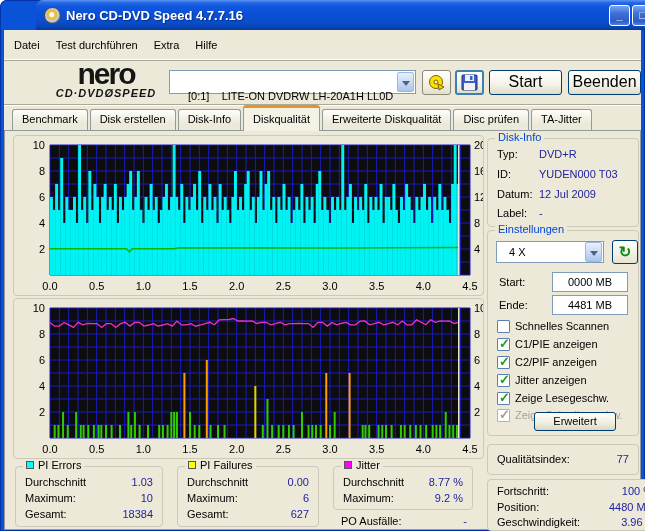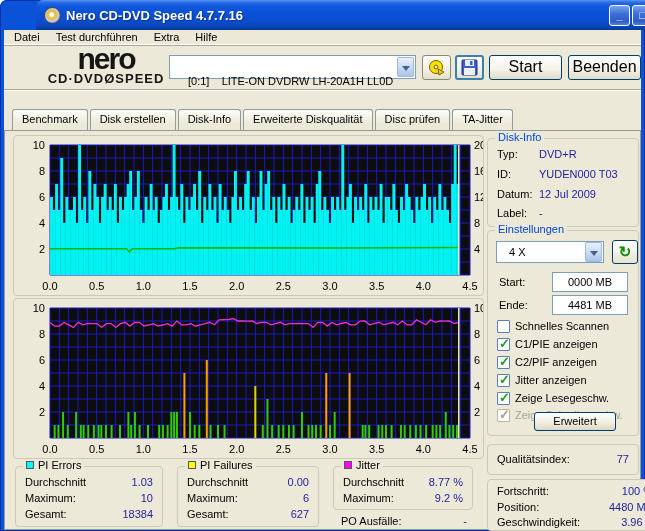--- a/index.html
+++ b/index.html
@@ -20,28 +20,28 @@
   .title-text { color:#fff; font-weight:bold; font-size:13px; text-shadow:1px 1px 1px #0A3080; flex:1; }
   .tb-btns { display:flex; gap:2px; }
   .tb-btn { width:21px; height:21px; border-radius:3px; border:1px solid #fff;
     color:#fff; font-size:11px; font-weight:bold; text-align:center; line-height:19px;
     background:linear-gradient(180deg,#7AA4F2 0%,#3E6FD8 40%,#2E5CC8 80%,#4E7FE0 100%); }
   .tb-btn.close { background:linear-gradient(180deg,#F2A08A 0%,#E05A38 35%,#C83A18 75%,#D8602F 100%); }
 
   
   .client { position:absolute; left:4px; top:30px; width:637px; height:497px; background:#ECE9D8; }
 
-  .menubar { height:15px; display:flex; align-items:center; padding-left:2px;
+  .menubar { height:30px; display:flex; align-items:center; padding-left:2px;
     border-bottom:1px solid #fff; box-shadow:0 1px 0 #ACA899; }
   .menu-item { padding:3px 8px; }
 
   .toolbar { position:relative; height:45px; border-bottom:1px solid #ACA899; box-shadow:0 1px 0 #fff; }
   .logo { position:absolute; left:12px; top:1px; width:180px; text-align:center; color:#151515; }
   .logo-1 { font-size:30px; font-weight:700; letter-spacing:-2px; line-height:26px; }
-  .logo-2 { font-size:13px; font-weight:bold; letter-spacing:1px; line-height:13px; }
+  .logo-2 { font-size:11px; font-weight:bold; font-style:italic; letter-spacing:1px; line-height:13px; }
   .drive-combo { position:absolute; left:165px; top:10px; width:247px; height:24px;
     background:#fff; border:1px solid #7F9DB9; display:flex; align-items:center; }
   .drive-combo .txt { flex:1; padding-left:18px; white-space:pre; overflow:hidden;margin-top:28px; }
   .combo-btn { width:17px; height:20px; margin-right:1px; border-radius:2px; border:1px solid #9DB9D9;
     background:linear-gradient(180deg,#E8F0FC 0%,#CBDCF5 50%,#A9C4EA 100%); position:relative; }
   .combo-btn::after { content:""; position:absolute; left:4px; top:8px;
     border:4px solid transparent; border-top:5px solid #4D6185; }
   .tool-btn { position:absolute; top:10px; width:29px; height:25px; border-radius:3px;
     border:1px solid #8A8877; background:linear-gradient(180deg,#FEFEFB 0%,#F2F0E4 60%,#E2DFC8 100%);
     display:flex; align-items:center; justify-content:center; }
@@ -152,20 +152,21 @@
       </div>
       <div class="push-btn" style="left:485px;">Start</div>
       <div class="push-btn" style="left:564px;">Beenden</div>
     </div>
 
     <div class="tabstrip">
       <div class="tabs">
         <span class="tab">Benchmark</span>
         <span class="tab">Disk erstellen</span>
         <span class="tab">Disk-Info</span>
+        <span class="tab active">Diskqualität</span>
         <span class="tab">Erweiterte Diskqualität</span>
         <span class="tab">Disc prüfen</span>
         <span class="tab">TA-Jitter</span>
       </div>
     </div>
 
     <div class="page">
 
       <div class="chart-box" style="top:4px;">
         <svg id="chart-top" width="469" height="159">

